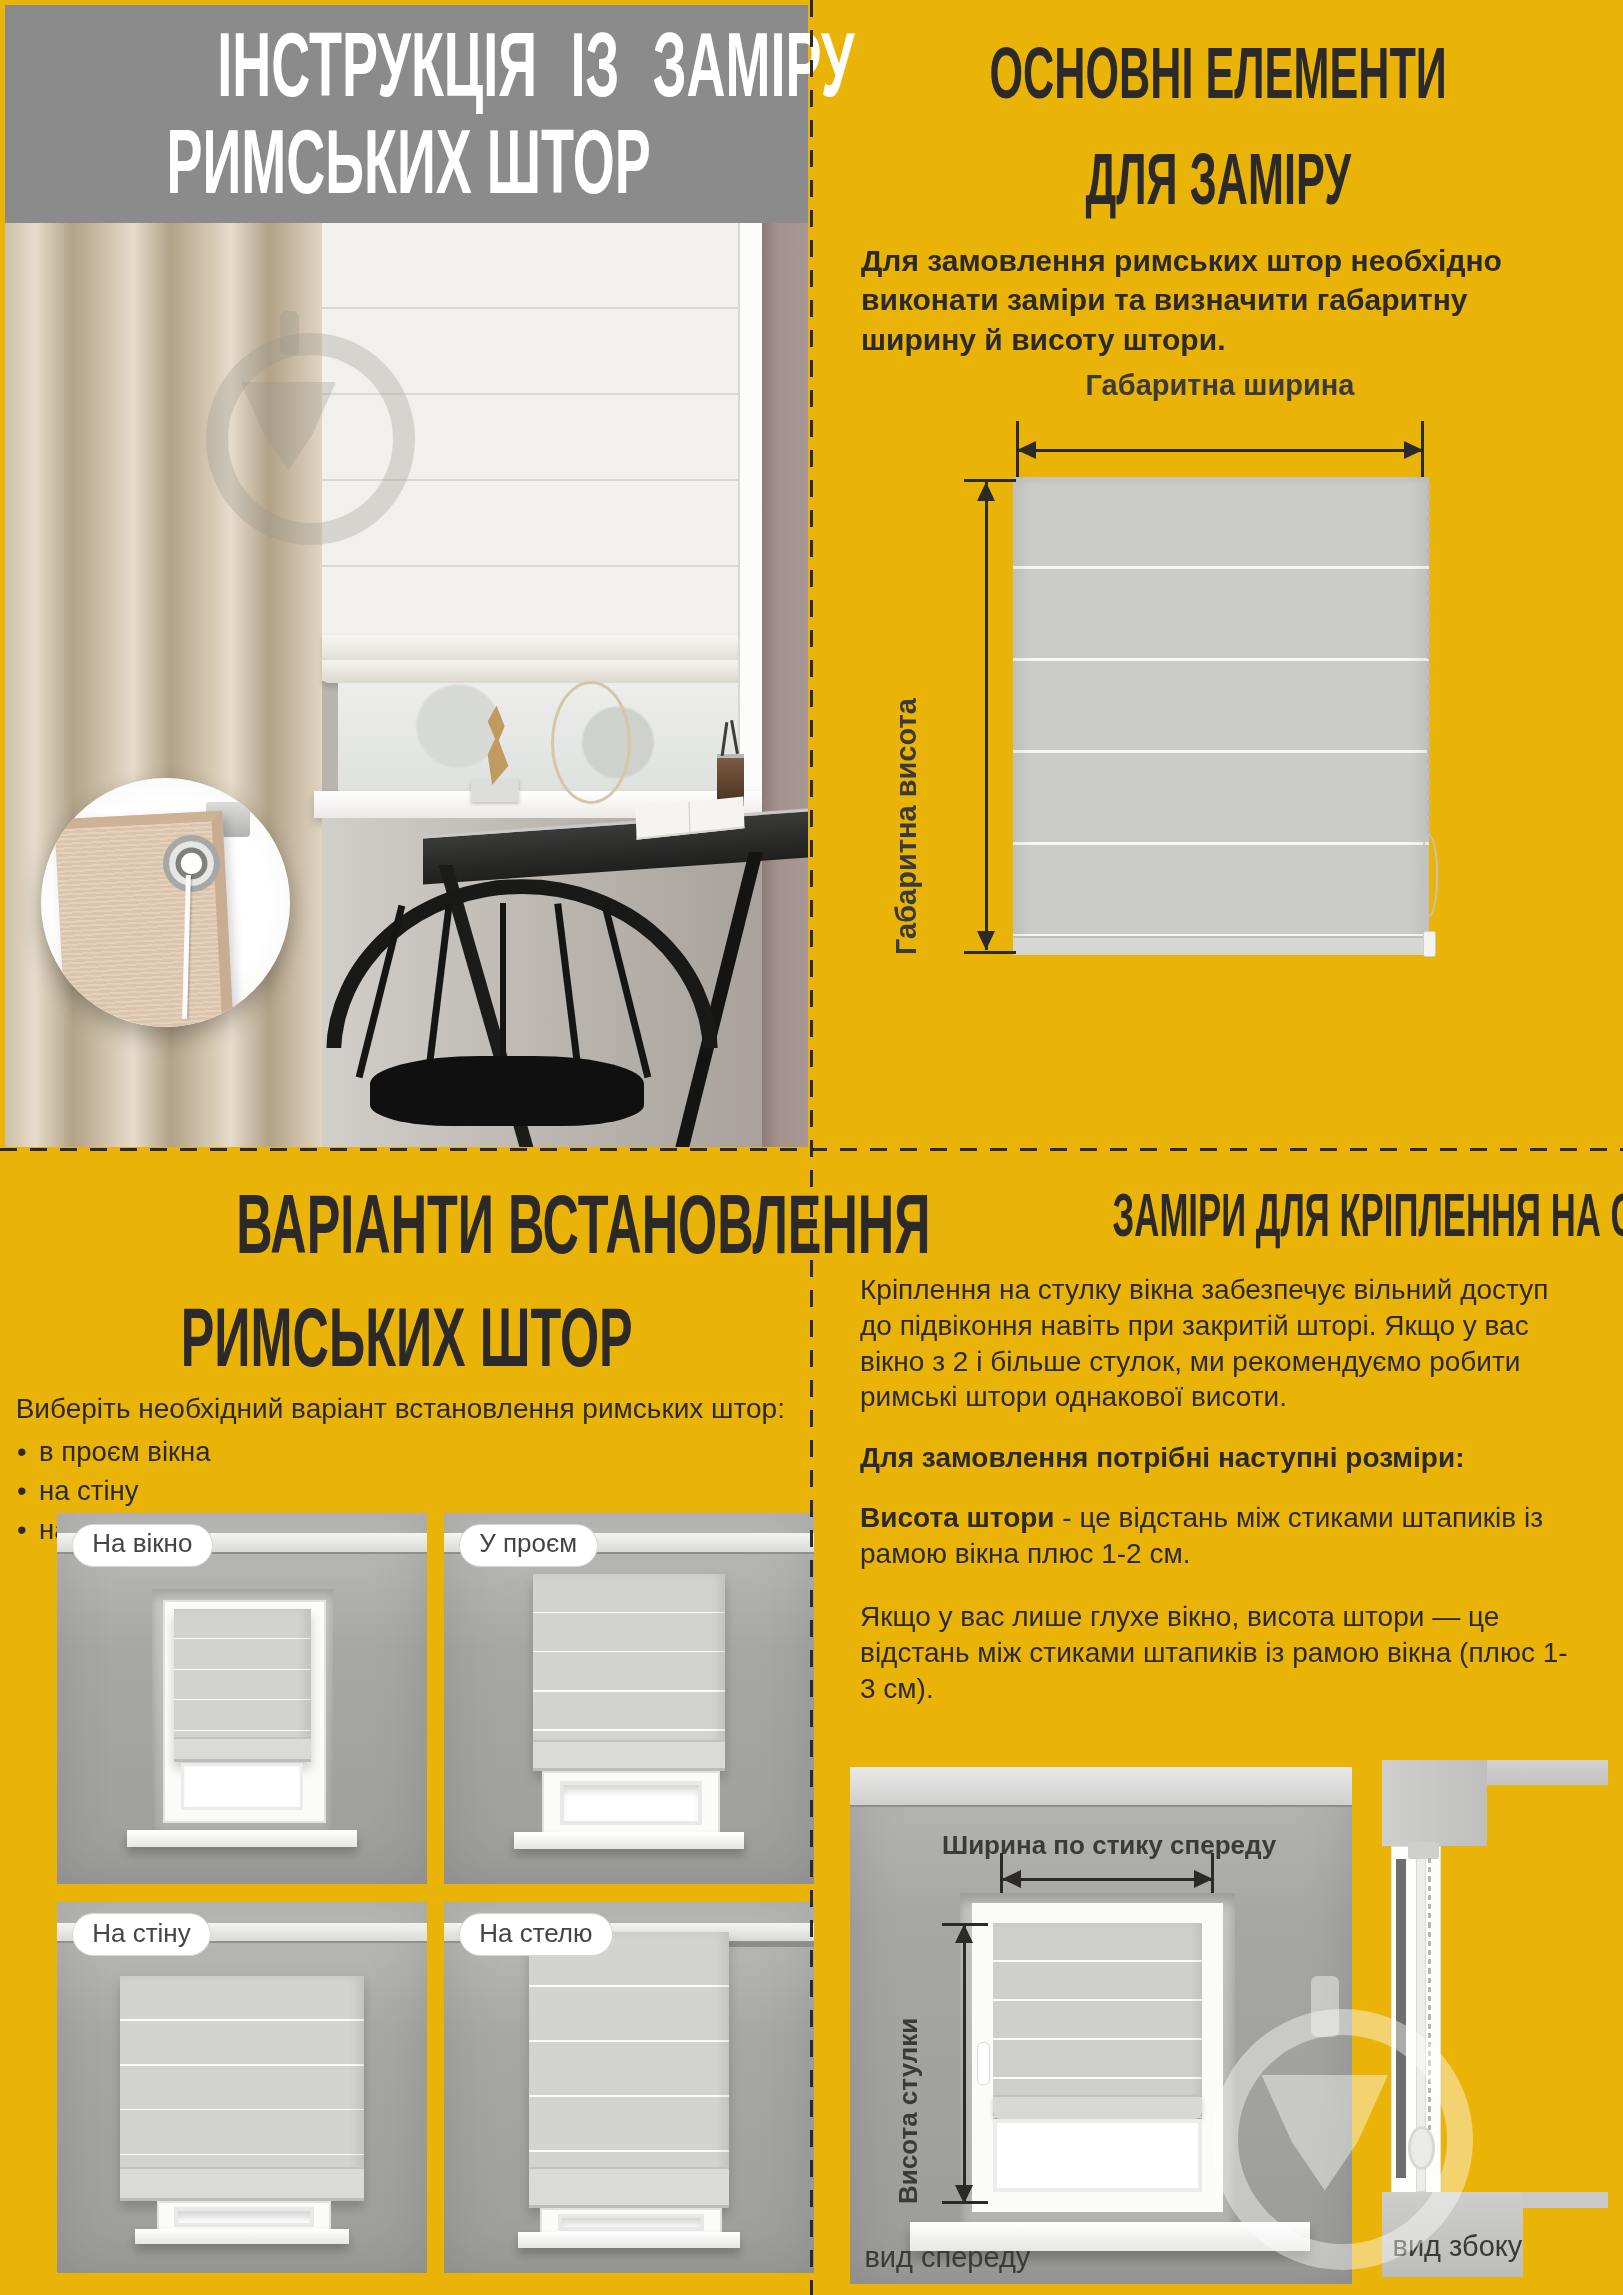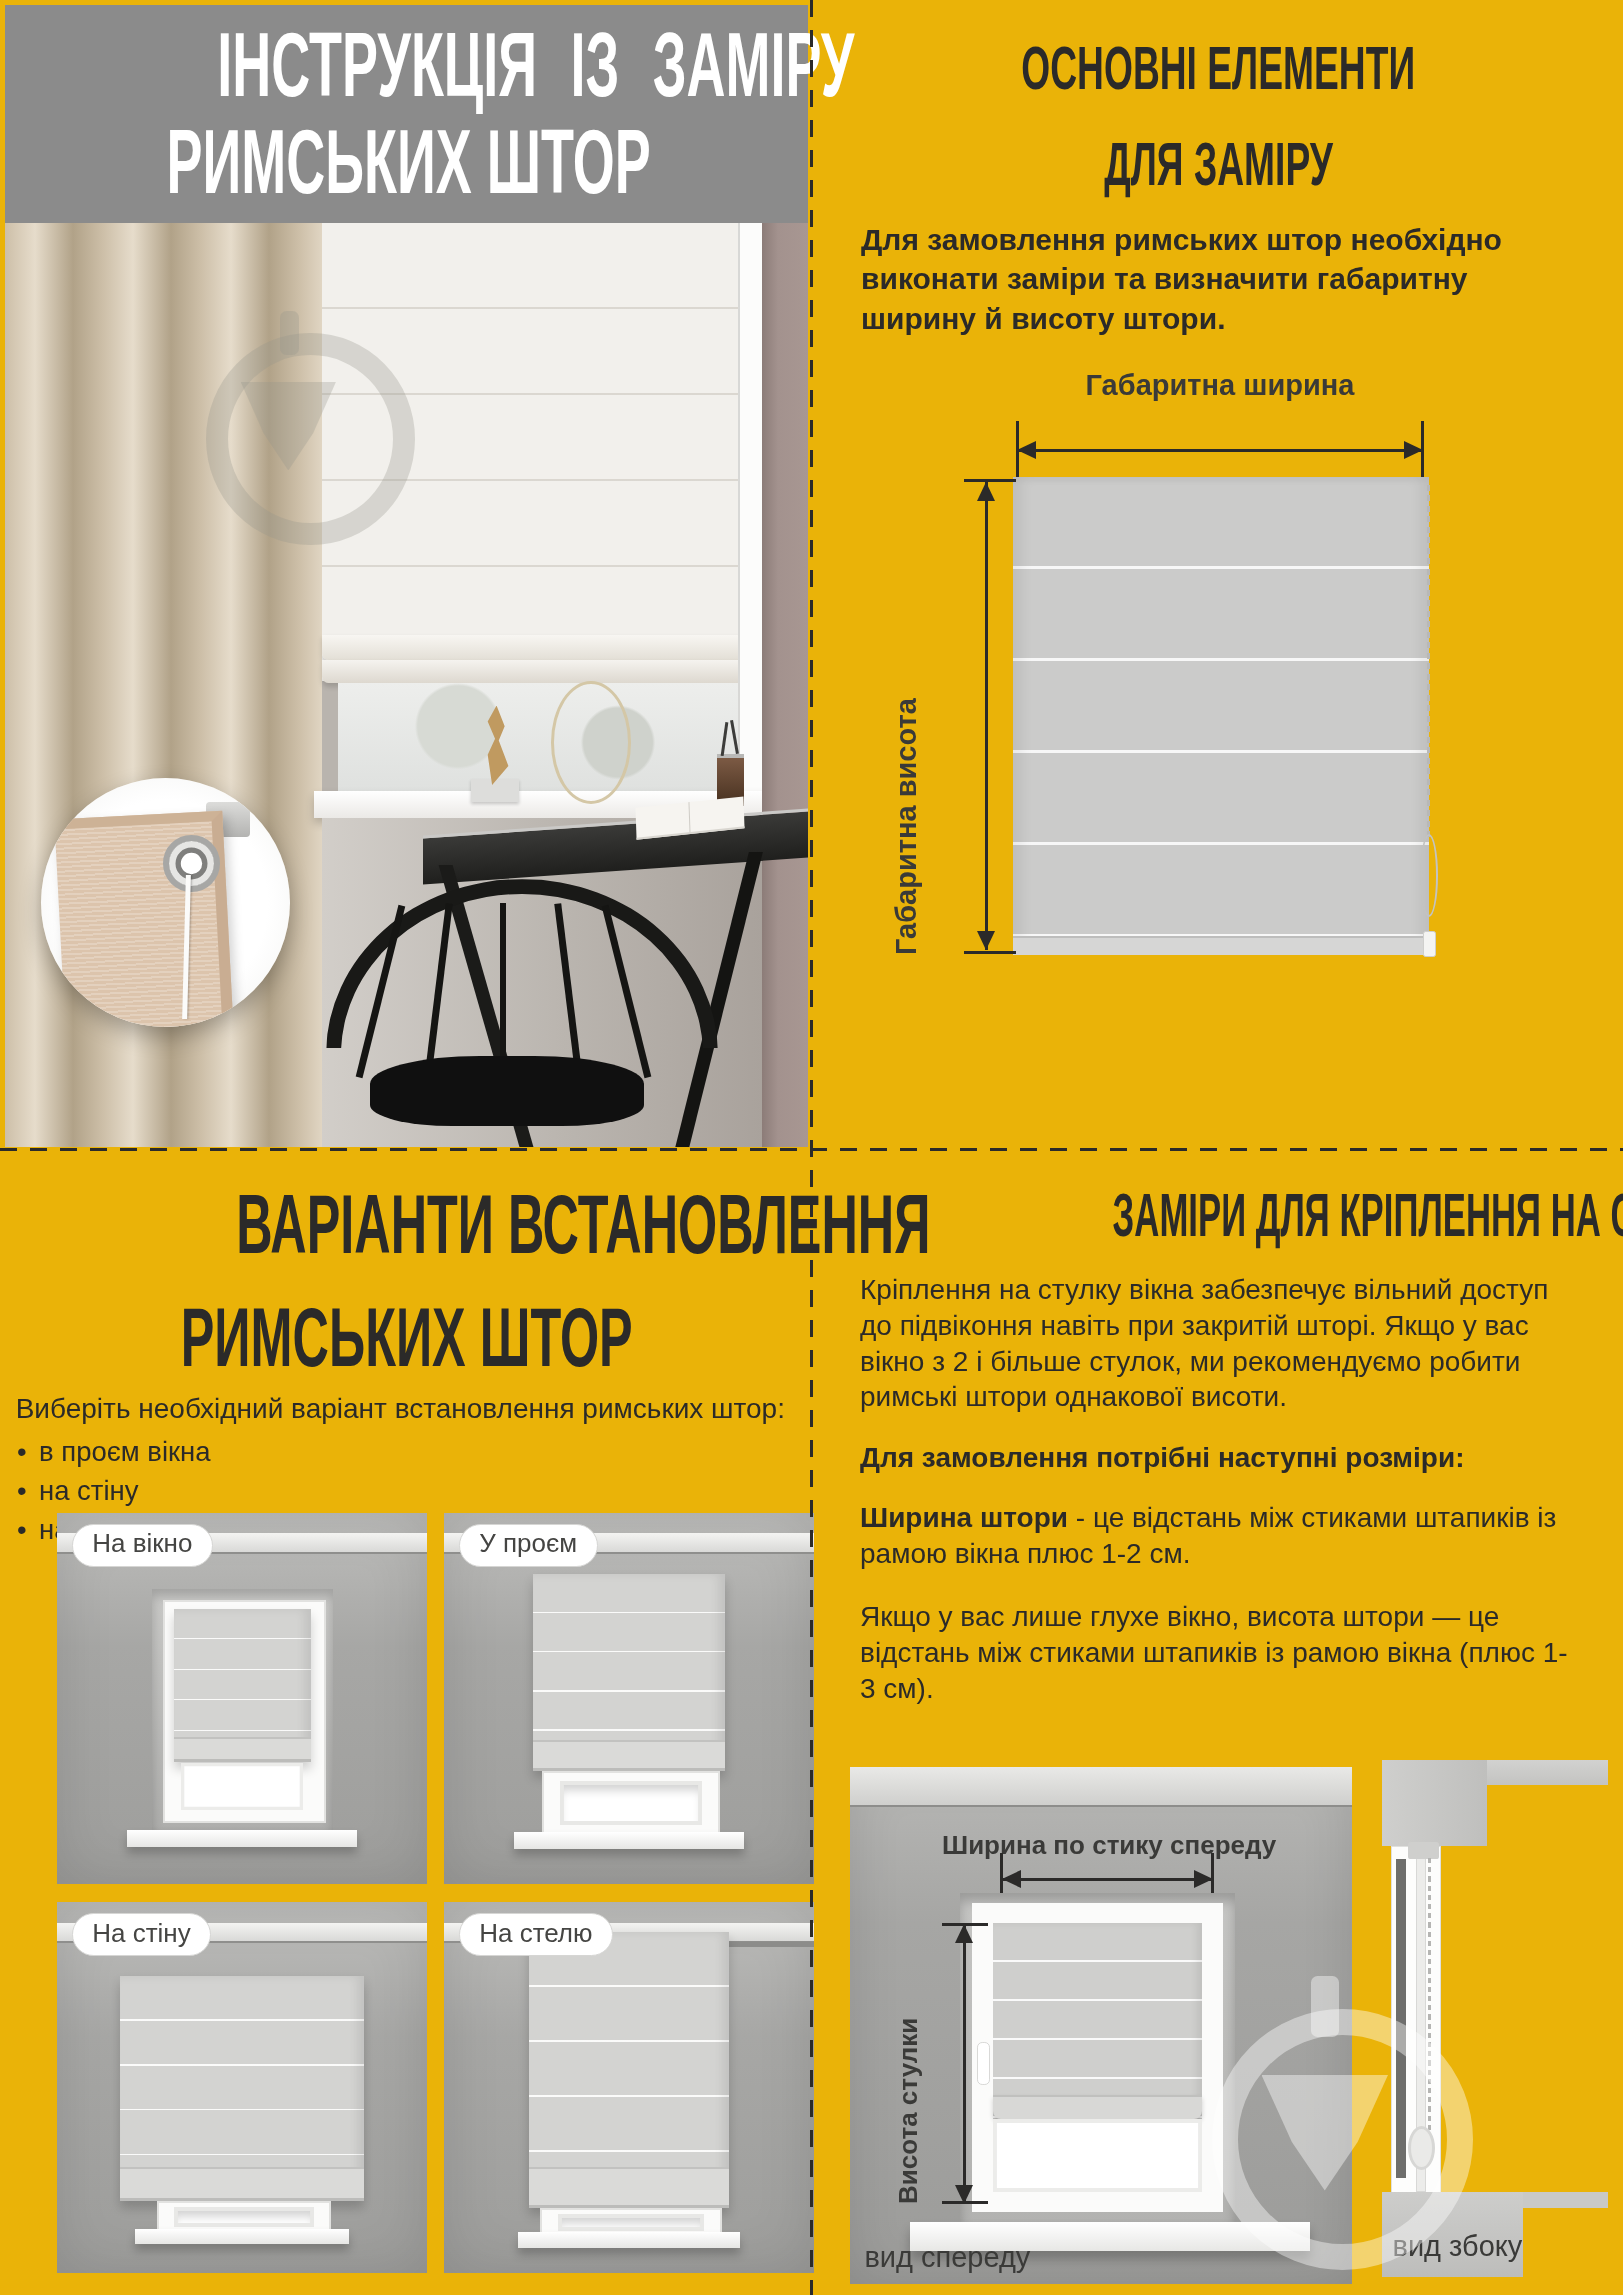--- a/index.html
+++ b/index.html
@@ -85,21 +85,21 @@
   .inset>div{position:absolute;}
   .ibracket{left:66%;top:10%;width:18%;height:14%;background:linear-gradient(#dcdcda,#b3b3b1);border-radius:3.9px;}
   .ipanel{left:8%;top:15%;width:63%;height:100%;background:#dcc4ac;transform:rotate(-3deg);
      background-image:repeating-linear-gradient(180deg,rgba(255,255,255,.22) 0 2px,rgba(0,0,0,0) 2px 4.6px);
      border-top:10.5px solid #cdb296;border-right:11.8px solid #c9ad92;box-shadow:3.9px 5.2px 10.5px rgba(0,0,0,.18);}
   .igrom{left:49%;top:23%;width:18%;height:18%;border-radius:50%;background:#ffffff;
      border:6.5px solid #a7a7a5;box-shadow:inset 0 0 0 6.5px #e6e6e4, inset 0 0 0 11.8px #7f7f7d;}
   .icord{left:57.5%;top:39%;width:2%;height:58%;background:#fbfbfa;box-shadow:1.3px 0 2px rgba(0,0,0,.22);transform:rotate(1.5deg);}
 
   
-  .q-tr .bigtitle{margin-top:31px;font-size:62px;color:#2b2a29;}
+  .q-tr .bigtitle{margin-top:31px;font-size:72px;color:#2b2a29;}
   .tr-intro{margin:23.6px 39px 0 42px;font-size:30px;font-weight:bold;line-height:1.32;}
   .diagram{position:absolute;left:0;top:0;width:100%;height:100%;}
   .diagram>div{position:absolute;}
   .meas-label{font-size:29px;font-weight:bold;color:#3a3a38;white-space:nowrap;}
   .tr-wlabel{left:197px;top:364px;width:408px;text-align:center;}
   .tr-hlabel{left:71px;top:472px;height:478px;display:flex;align-items:center;
      writing-mode:vertical-rl;transform:rotate(180deg);}
   .arrow-h{height:2.6px;background:#2b2a29;}
   .arrow-h::before{content:"";position:absolute;left:0;top:-8.5px;border:9.8px solid transparent;
      border-right:19.6px solid #2b2a29;border-left:0;}
@@ -356,21 +356,21 @@
           </div>
         <div class="psill"></div>
       </div>
     </div>
   </section>
 
   <section class="q q-br">
     <div class="bigtitle"><span class="cond">ЗАМІРИ ДЛЯ КРІПЛЕННЯ НА СТУЛКУ ВІКНА</span></div>
     <p class="br-text br-p1">Кріплення на стулку вікна забезпечує вільний доступ до підвіконня навіть при закритій шторі. Якщо у вас вікно з 2 і більше стулок, ми рекомендуємо робити римські штори однакової висоти.</p>
     <p class="br-text br-sub">Для замовлення потрібні наступні розміри:</p>
-    <p class="br-text br-w"><span class="bold">Ширина штори</span><span> - це відстань між стиками штапиків із рамою вікна плюс 1-2 см.</span></p>
+    <p class="br-text br-w"><span class="bold">Висота штори</span><span> - це відстань між стиками штапиків із рамою вікна плюс 1-2 см.</span></p>
     <p class="br-text br-p2">Якщо у вас лише глухе вікно, висота штори — це відстань між стиками штапиків із рамою вікна (плюс 1-3 см).</p>
 
     <div class="fv">
       <div class="cornice2"></div>
       <div class="meas-label fv-wlabel">Ширина по стику спереду</div>
       <div class="arrow-h fv-arrow"></div>
       <div class="tick fv-tick-l"></div>
       <div class="tick fv-tick-r"></div>
       <div class="reveal2"></div>
       <div class="frame2"></div>

